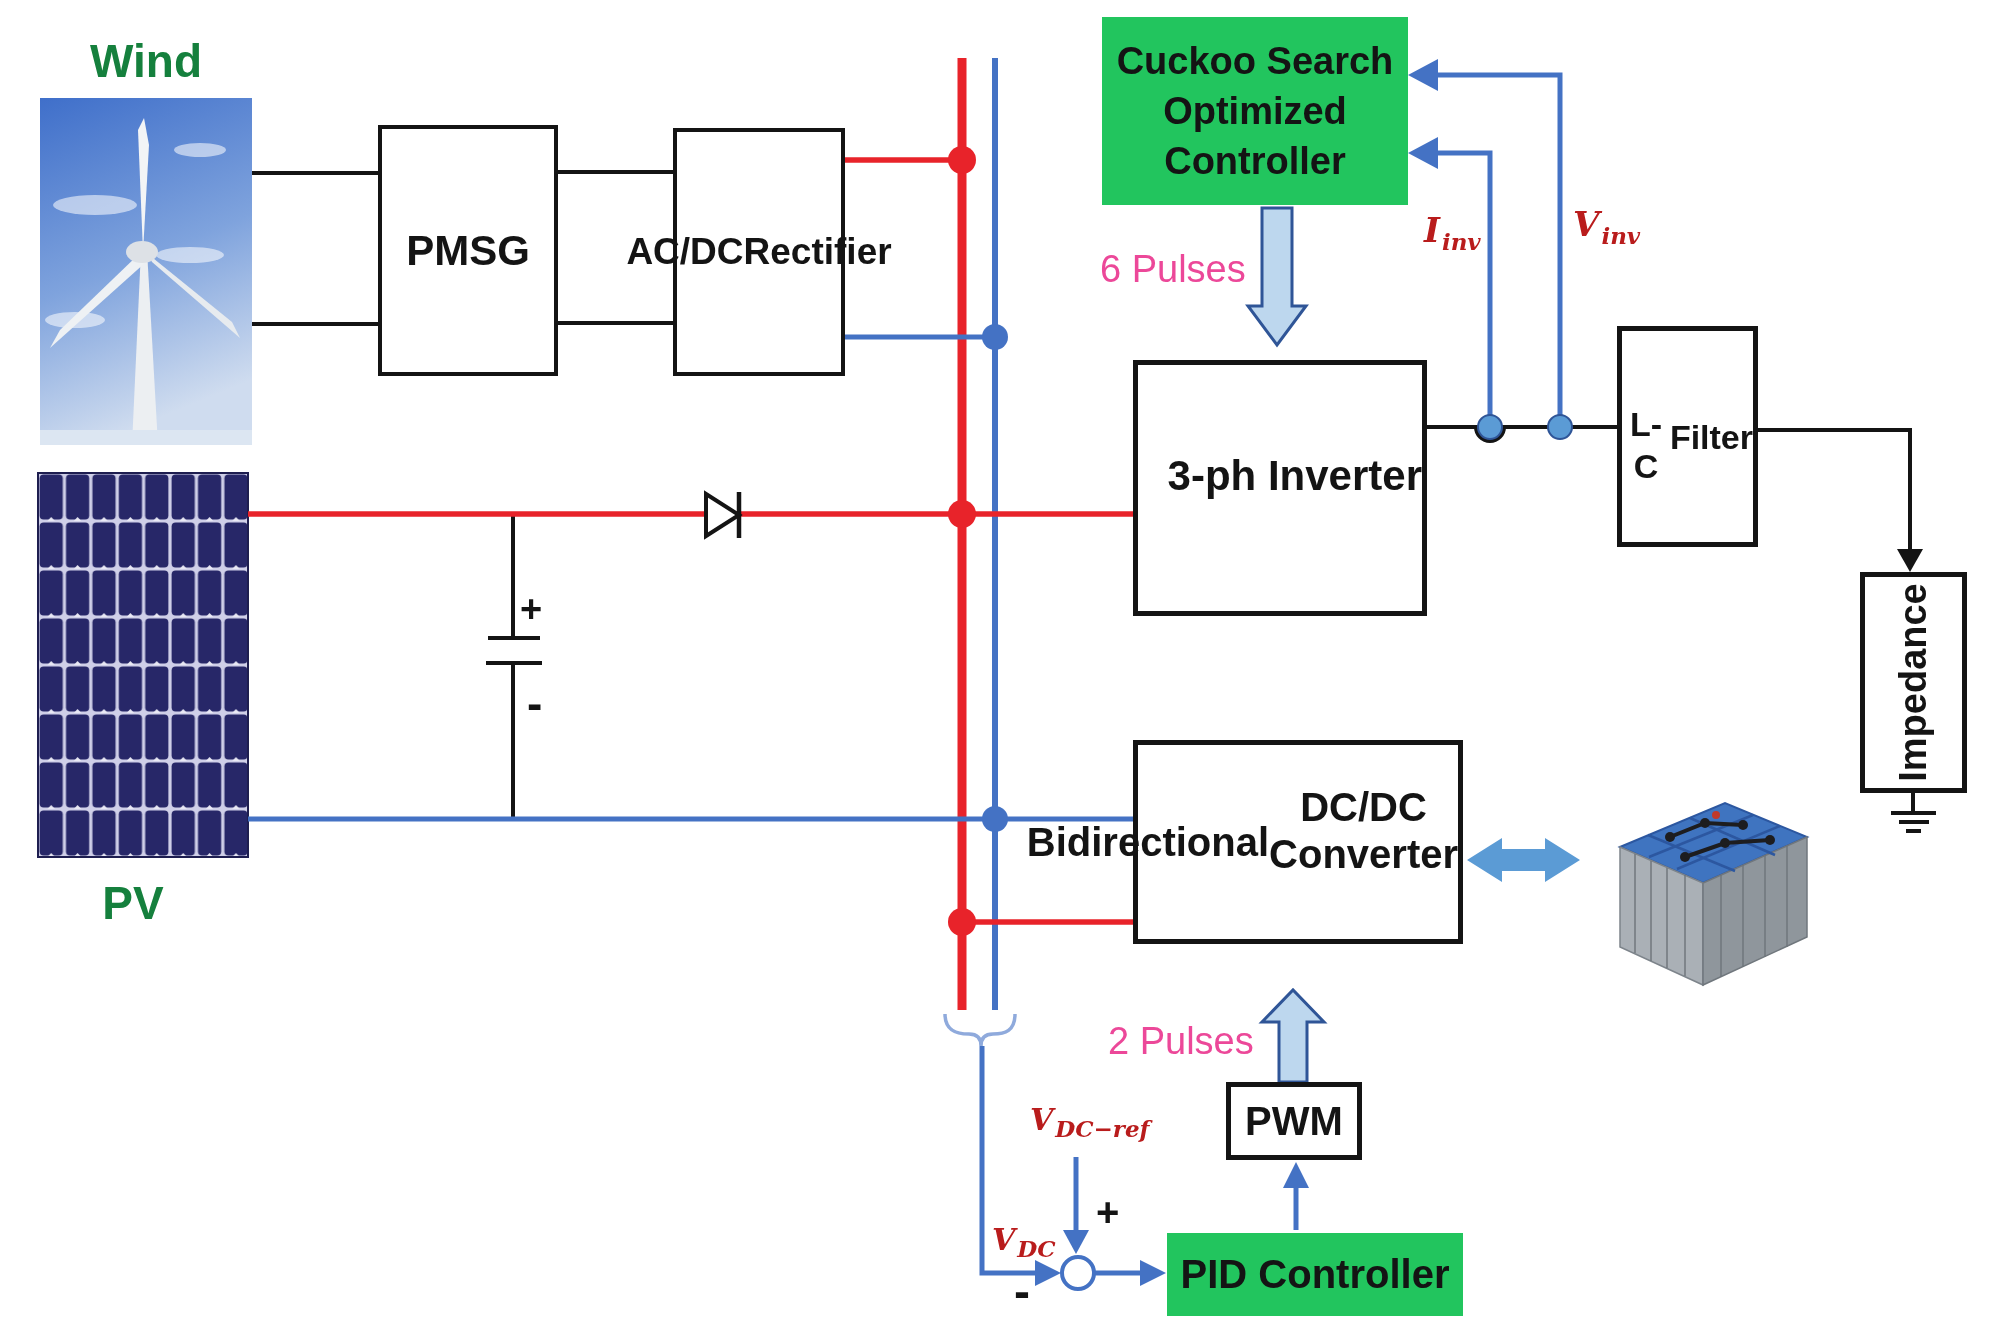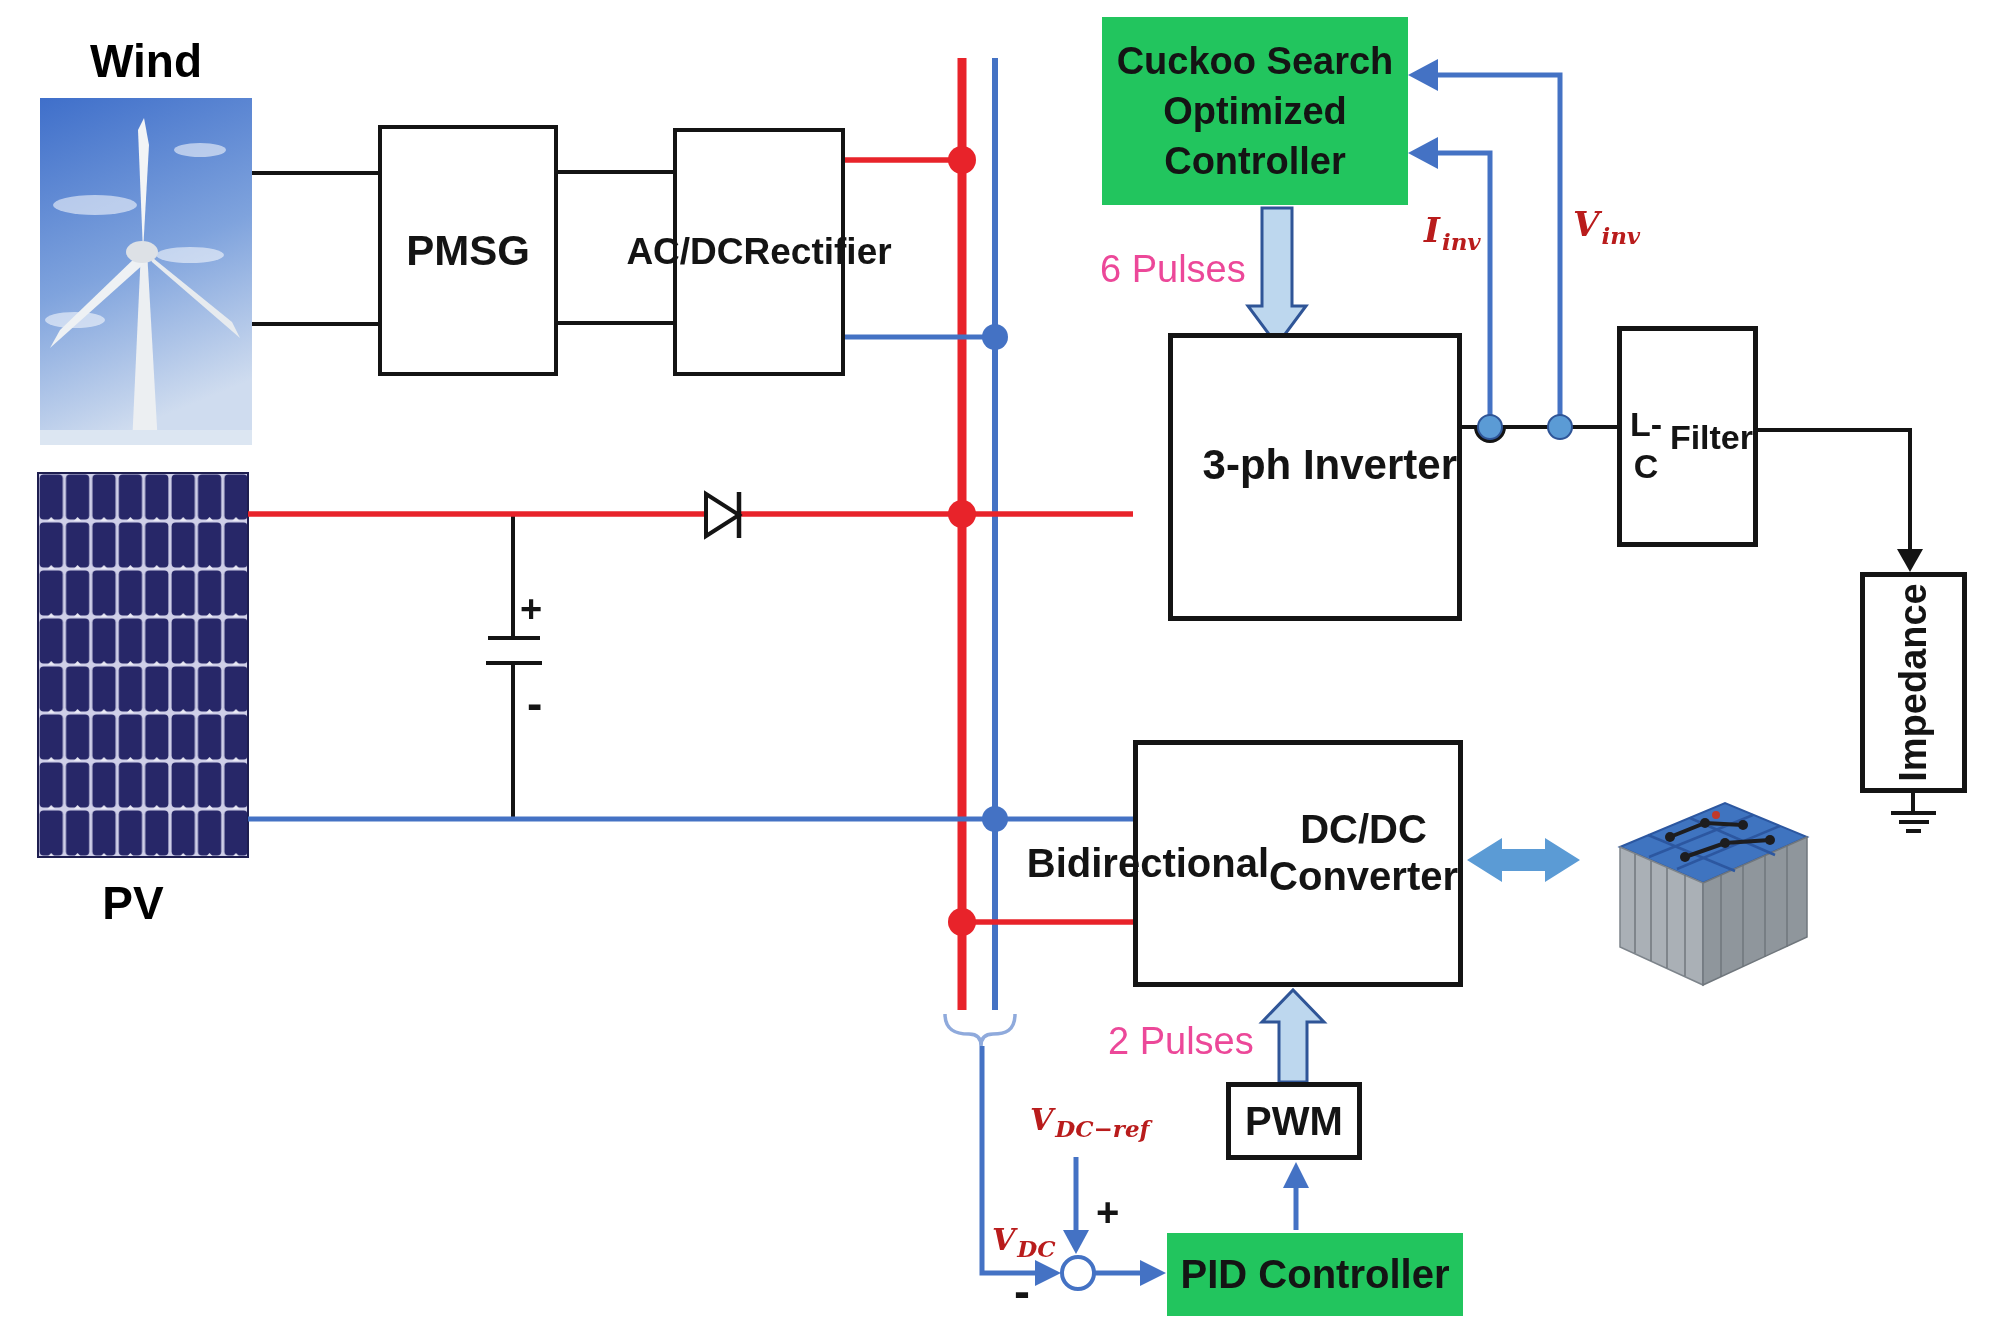--- a/index.html
+++ b/index.html
@@ -5,21 +5,21 @@
   html,body{margin:0;padding:0;background:#ffffff;}
   #stage{position:relative;width:2014px;height:1333px;background:#ffffff;overflow:hidden;
          font-family:"Liberation Sans",sans-serif;color:#141414;}
   #wires{position:absolute;left:0;top:0;}
   .box{position:absolute;background:#ffffff;border:4px solid #141414;box-sizing:border-box;
        display:flex;flex-direction:row;align-items:center;justify-content:center;text-align:center;}
   .b5{border-width:5px;}
   .orangebox{position:absolute;box-sizing:border-box;background:#22c55e;border:none;
        display:flex;flex-direction:column;align-items:center;justify-content:center;text-align:center;}
   .blabel{font-weight:bold;color:#141414;}
-  .caption{position:absolute;font-weight:bold;color:#000000;text-align:center;}
+  .caption{position:absolute;font-weight:bold;color:#15803d;text-align:center;}
   .pulses{position:absolute;font-weight:400;font-size:38px;color:#ec4899;white-space:nowrap;}
   .mlabel{position:absolute;font-family:"DejaVu Serif",serif;font-style:italic;font-weight:bold;
           font-size:34px;color:#b91c1c;white-space:nowrap;}
   .mlabel sub{font-size:23px;margin-left:2px;}
   .mlabel.small{font-size:30px;}
   .sign{position:absolute;font-weight:bold;color:#141414;line-height:1;}
   .vert{transform:rotate(-90deg);transform-origin:center center;white-space:nowrap;}
   .cuckoo-line{font-weight:bold;font-size:38px;line-height:50px;}
   .pmsg-label{font-weight:bold;font-size:42px;}
 </style>
@@ -221,34 +221,34 @@
 </div>
 
 <div class="orangebox" style="left:1102px;top:17px;width:306px;height:188px;">
   <div class="cuckoo-line">Cuckoo Search</div>
   <div class="cuckoo-line">Optimized</div>
   <div class="cuckoo-line">Controller</div>
 </div>
 
 <div class="pulses" style="left:1100px;top:248px;">6 Pulses</div>
 
-<div class="box b5" style="left:1133px;top:333px;width:294px;height:288px;justify-content:flex-end;margin-left:35px;">
+<div class="box b5" style="left:1133px;top:360px;width:294px;height:256px;justify-content:flex-end;">
   <div class="blabel" style="font-size:42px;margin-bottom:24px;">3-ph Inverter</div>
 </div>
 
 <div class="box b5" style="left:1617px;top:326px;width:141px;height:221px;justify-content:flex-start;">
   <div class="blabel" style="font-size:34px;line-height:42px;margin-top:16px;">L-C</div>
   <div class="blabel" style="font-size:34px;line-height:42px;">Filter</div>
 </div>
 
 <div class="box b5" style="left:1860px;top:572px;width:107px;height:221px;">
   <div class="blabel vert" style="font-size:38px;">Impedance</div>
 </div>
 
-<div class="box b5" style="left:1133px;top:740px;width:330px;height:247px;justify-content:flex-end;">
+<div class="box b5" style="left:1133px;top:740px;width:330px;height:204px;justify-content:flex-end;">
   <div class="blabel" style="font-size:40px;line-height:47px;">Bidirectional</div>
   <div class="blabel" style="font-size:40px;line-height:47px;margin-bottom:22px;">DC/DC Converter</div>
 </div>
 
 <div class="pulses" style="left:1108px;top:1020px;">2 Pulses</div>
 
 <div class="box b5" style="left:1226px;top:1082px;width:136px;height:78px;">
   <div class="blabel" style="font-size:40px;">PWM</div>
 </div>
 

